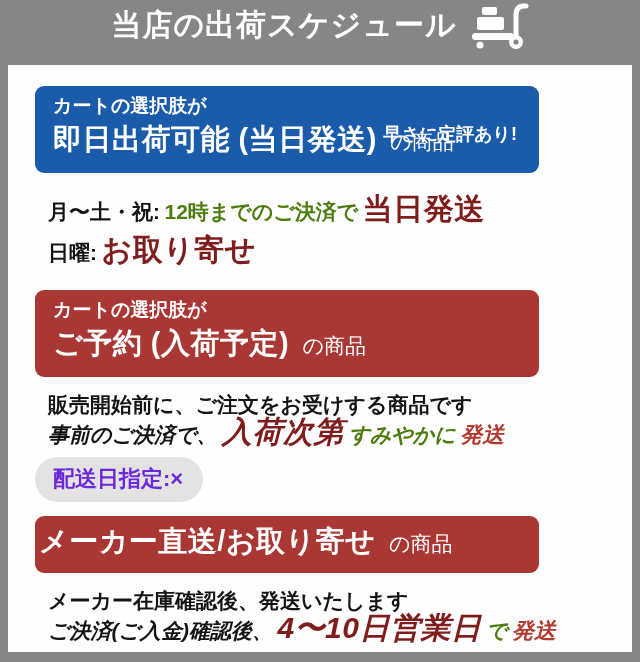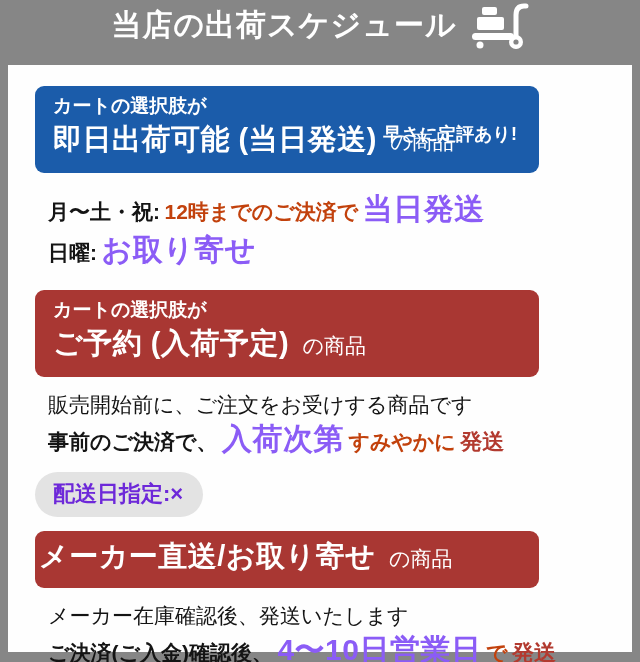--- a/index.html
+++ b/index.html
@@ -29,30 +29,30 @@
   .banner-red2 { background:#a93733; margin-top:14px; padding:5px 18px 7px 4px; }
   .b-line1 { font-size:19px; font-weight:700; line-height:26px; }
   .b-line2 { line-height:40px; font-weight:800; }
   .b-hl   { font-size:29px; letter-spacing:0.5px; }
   .b-suffix { font-size:21px; margin-left:9px; font-weight:400; }
   .b-note {
     position:absolute; right:22px; top:36px; font-size:18px; font-weight:800;
   }
   .txt { margin-left:40px; color:#141414; }
   .t-bold { font-weight:700; }
-  .t-reg  { font-weight:400; }
+  .t-reg  { font-weight:700; }
   .sz21   { font-size:21px; }
   .sz19   { font-size:19px; }
-  .big-red { font-size:30px; font-weight:800; color:#8b5cf6; letter-spacing:0.5px; }
-  .mid-red { font-size:21px; font-weight:700; color:#c2410c; }
+  .big-red { font-size:30px; font-weight:800; color:#7f1d1d; letter-spacing:0.5px; }
+  .mid-red { font-size:21px; font-weight:700; color:#4d7c0f; }
   .tail-red { font-size:22px; font-weight:800; color:#b23a2f; }
   .line-a { margin-top:19px; line-height:34px; }
   .line-b { line-height:38px; }
   .desc   { margin-top:13px; line-height:30px; }
-  .pay-line { line-height:38px; }
+  .pay-line { line-height:23px;font-style:italic; }
   .pill {
     display:inline-block; margin-left:27px; margin-top:9px;
     background:#e3e3e3; border-radius:24px; padding:7px 20px 8px 18px;
     font-size:22px; font-weight:700; color:#6d28d9;
   }
 </style>
 </head>
 <body>
 
 <div class="header">

